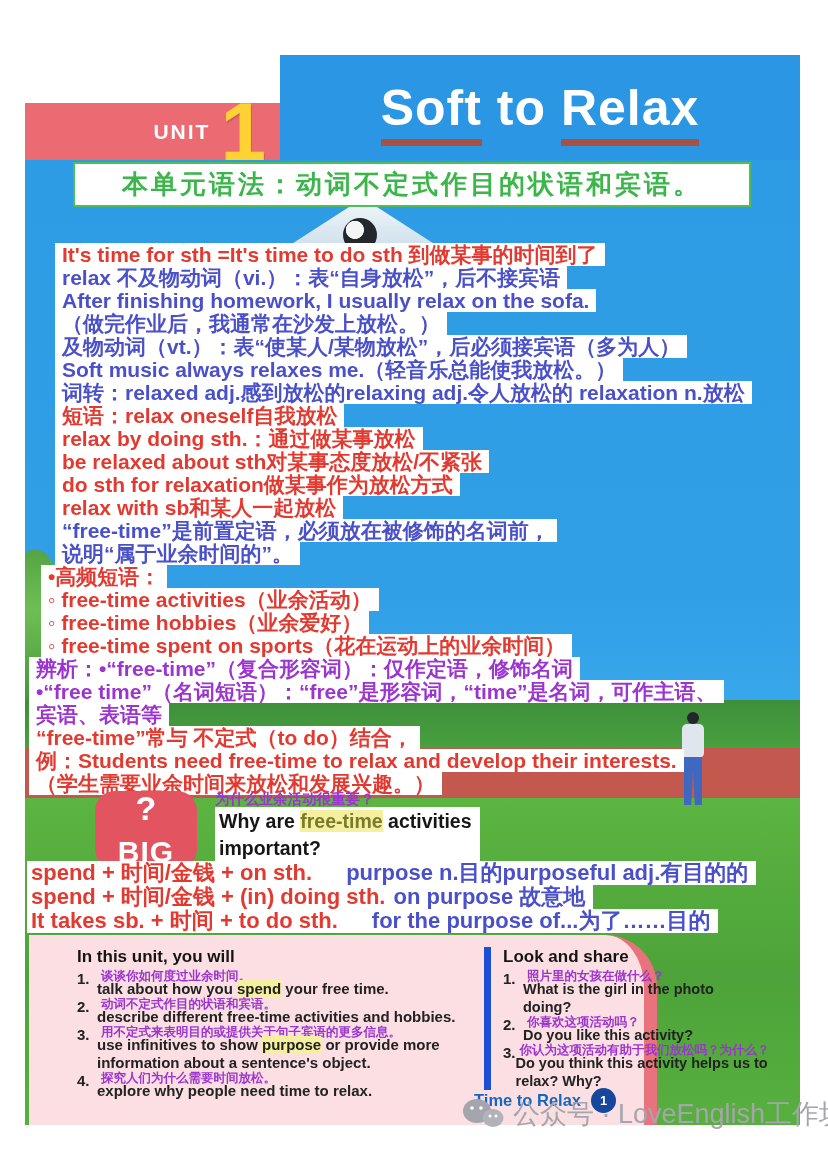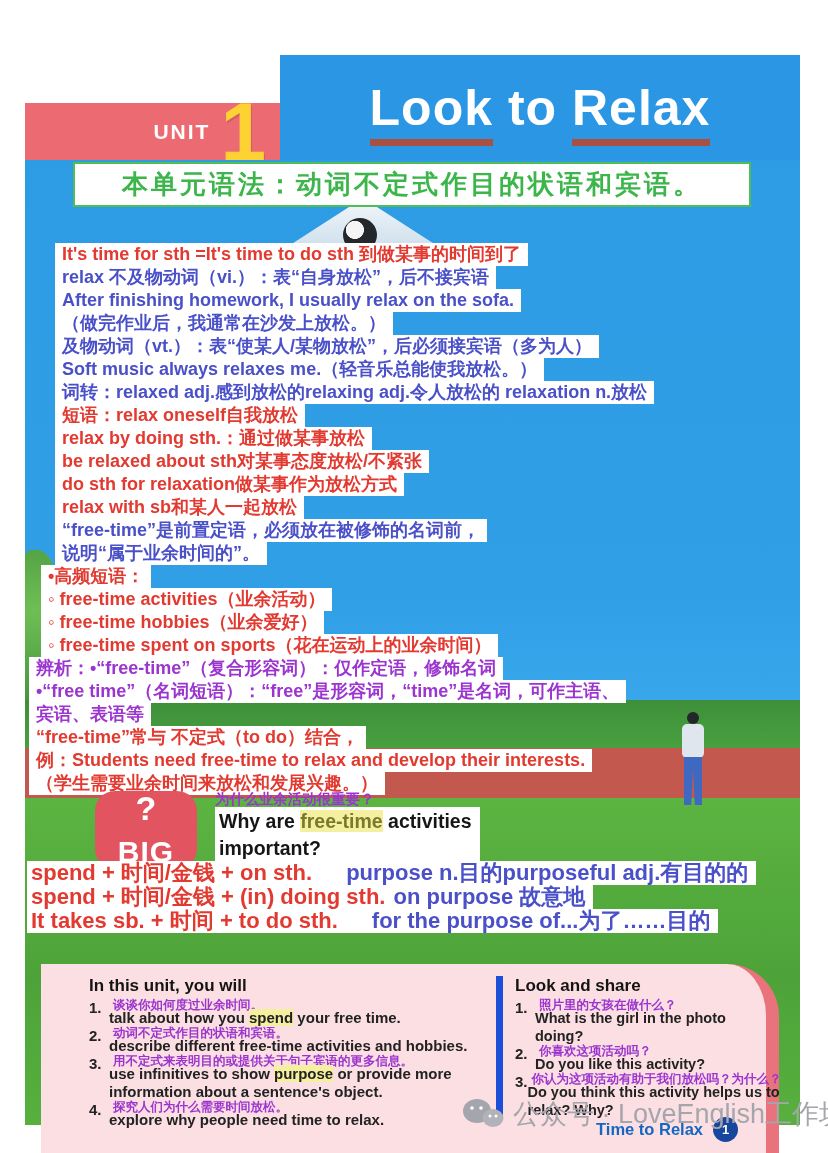--- a/index.html
+++ b/index.html
@@ -36,21 +36,21 @@
           background:linear-gradient(180deg,#f2f7fa,#c9dcea); clip-path:polygon(0 100%, 50% 0, 100% 100%); }
   .kite-face { position:absolute; top:58px; left:318px; width:34px; height:34px; border-radius:50%;
                background:radial-gradient(circle at 35% 35%, #f5f5f5 28%, #23282c 30%); }
   .person { position:absolute; top:552px; left:650px; width:36px; height:96px; }
   .person .head { position:absolute; top:0; left:12px; width:12px; height:12px; border-radius:50%; background:#23262a; }
   .person .torso { position:absolute; top:12px; left:7px; width:22px; height:34px; border-radius:5px; background:#dfe6ee; }
   .person .legs { position:absolute; top:45px; left:9px; width:18px; height:48px; background:#3f68c0; clip-path:polygon(0 0,100% 0,100% 100%,60% 100%,50% 25%,40% 100%,0 100%); }
 
   
   .grammar { position:absolute; top:188px; left:2px; z-index:2; display:flex; flex-direction:column; align-items:flex-start; }
-  .grammar > div { background:#fff; font-size:18px; font-weight:600; line-height:23px; height:23px;
+  .grammar > div { background:#fff; font-size:21px; font-weight:600; line-height:23px; height:23px;
                    padding:0 7px; white-space:nowrap; margin-left:28px; }
   .grammar > div:nth-child(n+15) { margin-left:14px; }
   .grammar > div:nth-child(n+19) { margin-left:2px; }
   .c-red { color:var(--red,#e23a30); }
   .c-blue { color:var(--blue,#4a50c8); }
   .c-purple { color:var(--purple,#9c35cf); }
 
   
   .big-row { position:absolute; top:736px; left:0; width:775px; z-index:2; display:flex; }
   .big-badge { margin-left:70px; width:102px; height:78px; background:var(--badge-red,#e25560); border-radius:20px;
@@ -65,22 +65,22 @@
 
   
   .spend { position:absolute; top:806px; left:2px; z-index:2; display:flex; flex-direction:column; align-items:flex-start; }
   .spend .row { background:#fff; white-space:nowrap; line-height:24px; height:24px; padding:0 8px 0 4px;
                 font-size:22px; font-weight:bold; }
   .spend .l { color:var(--red,#e23a30); }
   .spend .r { color:var(--blue,#4a50c8); margin-left:34px; }
   .spend .row:nth-child(2) .r { margin-left:8px; }
 
   
-  .panel { position:absolute; top:880px; left:16px; width:738px; height:190px; background:var(--panel-pink,#fbdfe3);
-           border-right:13px solid var(--panel-red-band,#e8737c); border-top-right-radius:52px; z-index:4;margin-top:29px; }
+  .panel { position:absolute; top:880px; left:4px; width:628px; height:190px; background:var(--panel-pink,#fbdfe3);
+           border-right:13px solid var(--panel-red-band,#e8737c); border-top-right-radius:52px; z-index:4; }
   .panel-col { position:absolute; top:12px; }
   .panel-col.left { left:48px; width:390px; }
   .panel-col.right { left:455px; width:262px; border-left:7px solid #1d4ed8; padding-left:12px; }
   .panel-title { color:#141414; font-weight:bold; font-size:17px; margin-bottom:3px; }
   .p-item { display:flex; }
   .p-num { width:20px; color:#222; font-weight:bold; font-size:15px; line-height:18px; }
   .p-body { flex:1; }
   .p-note { color:var(--purple,#9c35cf); font-weight:bold; font-size:12.5px; line-height:13px; margin:0 0 -3px 4px; white-space:nowrap; }
   .p-text { color:#222; font-weight:bold; font-size:15px; line-height:18px; }
   .panel-col.right .p-text { font-size:14.5px; }
@@ -98,21 +98,21 @@
 
 <div class="viewport">
   <div class="card">
 
     <div class="header">
       <div class="header-left">
         <span class="unit-label">UNIT</span>
         <span class="unit-number">1</span>
       </div>
       <div class="header-right">
-        <h1 class="unit-title"><span class="u">Look</span><span> to </span><span class="u">Relax</span></h1>
+        <h1 class="unit-title"><span class="u">Soft</span><span> to </span><span class="u">Relax</span></h1>
       </div>
     </div>
 
     <div class="banner">
       <span>本单元语法：动词不定式作目的状语和宾语。</span>
     </div>
 
     <div class="photo">
       <div class="kite"></div>
       <div class="kite-face"></div>

